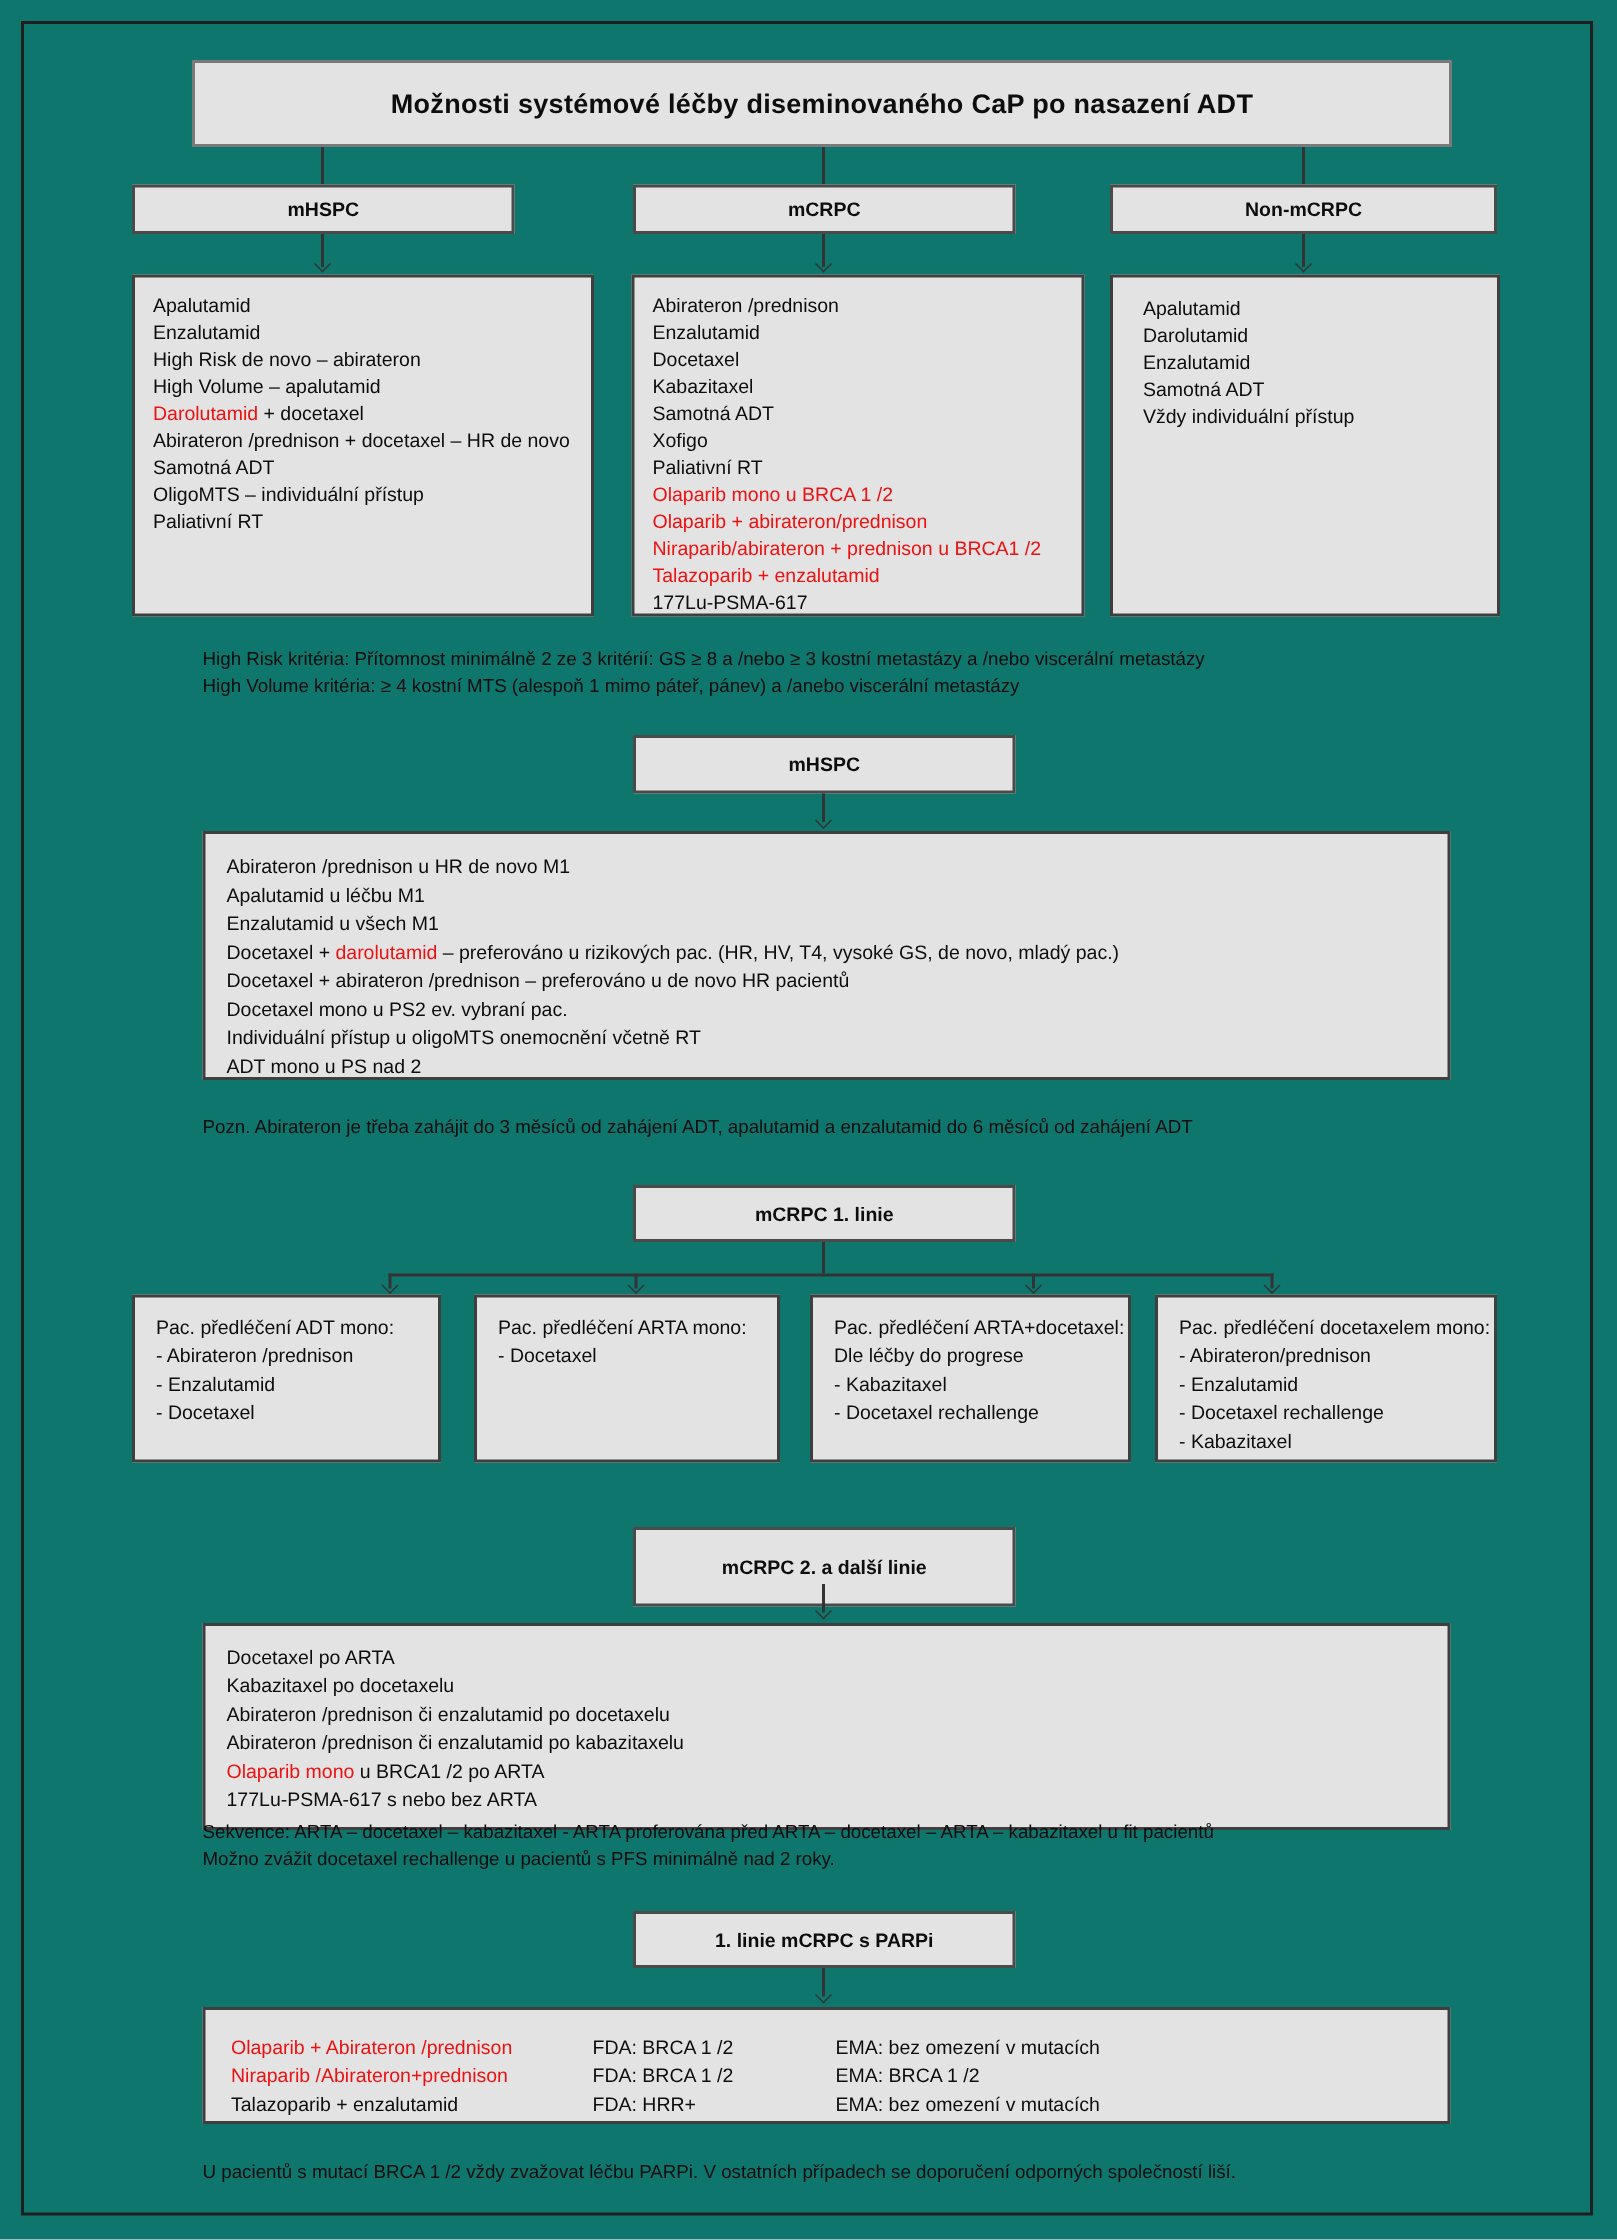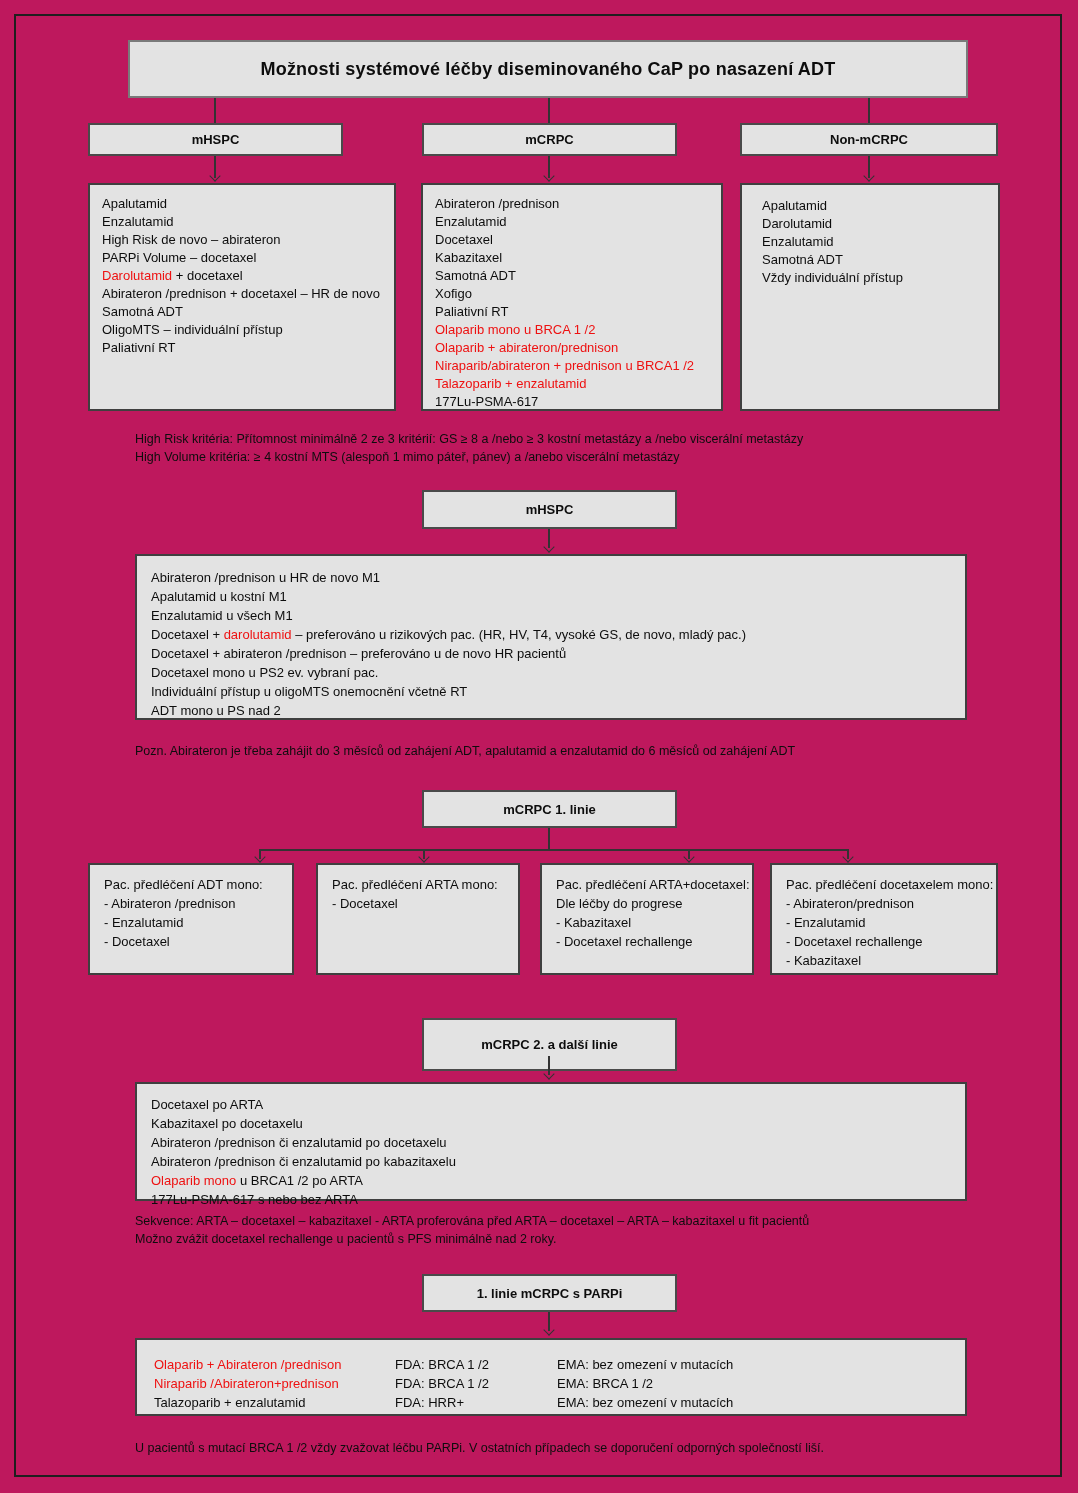--- a/index.html
+++ b/index.html
@@ -1,17 +1,17 @@
 <!DOCTYPE html>
 <html style="--red: #ee1111; --fill: #e3e3e3; --border: #4a4a4a; --line: #333333;"><head>
 <meta charset="utf-8">
 <style>
   html,body{margin:0;padding:0;background:#fff;}
   #canvas{
-    position:relative;width:1078px;height:1493px;background:#be185d;
+    position:relative;width:1078px;height:1493px;background:#0f766e;
     font-family:"Liberation Sans","DejaVu Sans",sans-serif;color:#0d0d0d;
     overflow:hidden;
   }
   .frame{position:absolute;border:2px solid #1f1f1f;background:transparent;}
   .box{position:absolute;background:var(--fill,#e3e3e3);box-sizing:border-box;}
   .titlebox{border:2px solid #7a7a7a;display:flex;align-items:center;justify-content:center;}
   .titlebox .t{font-size:18px;font-weight:bold;letter-spacing:.2px;}
   .hdr{border:2px solid var(--border,#4a4a4a);display:flex;align-items:center;justify-content:center;
        font-size:13px;font-weight:bold;}
   .content{border:2px solid #3f3f3f;font-size:13px;}
@@ -57,21 +57,21 @@
   <div class="vline" style="left:548px;top:156px;height:22px;"></div>
   <div class="ah" style="left:545px;top:172px;"></div>
   <div class="vline" style="left:868px;top:156px;height:22px;"></div>
   <div class="ah" style="left:865px;top:172px;"></div>
 
   <div class="box content lh18" style="left:88px;top:183px;width:308px;height:228px;">
     <div class="pad" style="padding:10px 12px;">
         <div class="tline"><span>Apalutamid</span></div>
         <div class="tline"><span>Enzalutamid</span></div>
         <div class="tline"><span>High Risk de novo –  abirateron</span></div>
-        <div class="tline"><span>PARPi Volume –  docetaxel</span></div>
+        <div class="tline"><span>High Volume –  apalutamid</span></div>
         <div class="tline"><span class="red">Darolutamid</span><span> + docetaxel</span></div>
         <div class="tline"><span>Abirateron /prednison + docetaxel –  HR de novo</span></div>
         <div class="tline"><span>Samotná ADT</span></div>
         <div class="tline"><span>OligoMTS –  individuální přístup</span></div>
         <div class="tline"><span>Paliativní RT</span></div>
       </div>
   </div>
   <div class="box content lh18" style="left:421px;top:183px;width:302px;height:228px;">
     <div class="pad" style="padding:10px 12px;">
         <div class="tline"><span>Abirateron /prednison</span></div>
@@ -104,21 +104,21 @@
   </div>
 
   <div class="box hdr" style="left:422px;top:490px;width:255px;height:39px;">
     <span>mHSPC</span>
   </div>
   <div class="vline" style="left:548px;top:529px;height:19px;"></div>
   <div class="ah" style="left:545px;top:543px;"></div>
   <div class="box content lh19" style="left:135px;top:554px;width:832px;height:166px;">
     <div class="pad" style="padding:12px 14px;">
         <div class="tline"><span>Abirateron /prednison u HR de novo M1</span></div>
-        <div class="tline"><span>Apalutamid u kostní M1</span></div>
+        <div class="tline"><span>Apalutamid u léčbu M1</span></div>
         <div class="tline"><span>Enzalutamid u všech M1</span></div>
         <div class="tline"><span>Docetaxel + </span><span class="red">darolutamid</span><span> –  preferováno u rizikových pac. (HR, HV, T4, vysoké GS, de novo, mladý pac.)</span></div>
         <div class="tline"><span>Docetaxel + abirateron /prednison –  preferováno u de novo HR pacientů</span></div>
         <div class="tline"><span>Docetaxel mono u PS2 ev. vybraní pac.</span></div>
         <div class="tline"><span>Individuální přístup u oligoMTS onemocnění včetně RT</span></div>
         <div class="tline"><span>ADT mono u PS nad 2</span></div>
       </div>
   </div>
 
   <div class="note" style="left:135px;top:742px;">
@@ -169,21 +169,21 @@
         <div class="tline"><span>- Docetaxel rechallenge</span></div>
         <div class="tline"><span>- Kabazitaxel</span></div>
       </div>
   </div>
 
   <div class="box hdr" style="left:422px;top:1018px;width:255px;height:53px;">
     <span>mCRPC 2. a další linie</span>
   </div>
   <div class="vline" style="left:548px;top:1056px;height:19px;"></div>
   <div class="ah" style="left:545px;top:1070px;"></div>
-  <div class="box content lh19" style="left:135px;top:1082px;width:832px;height:119px;">
+  <div class="box content lh19" style="left:135px;top:1082px;width:832px;height:138px;">
     <div class="pad" style="padding:11px 14px;">
         <div class="tline"><span>Docetaxel po ARTA</span></div>
         <div class="tline"><span>Kabazitaxel po docetaxelu</span></div>
         <div class="tline"><span>Abirateron /prednison či enzalutamid po docetaxelu</span></div>
         <div class="tline"><span>Abirateron /prednison či enzalutamid po kabazitaxelu</span></div>
         <div class="tline"><span class="red">Olaparib mono</span><span> u BRCA1 /2 po ARTA</span></div>
         <div class="tline"><span>177Lu-PSMA-617  s nebo bez ARTA</span></div>
       </div>
   </div>
 

